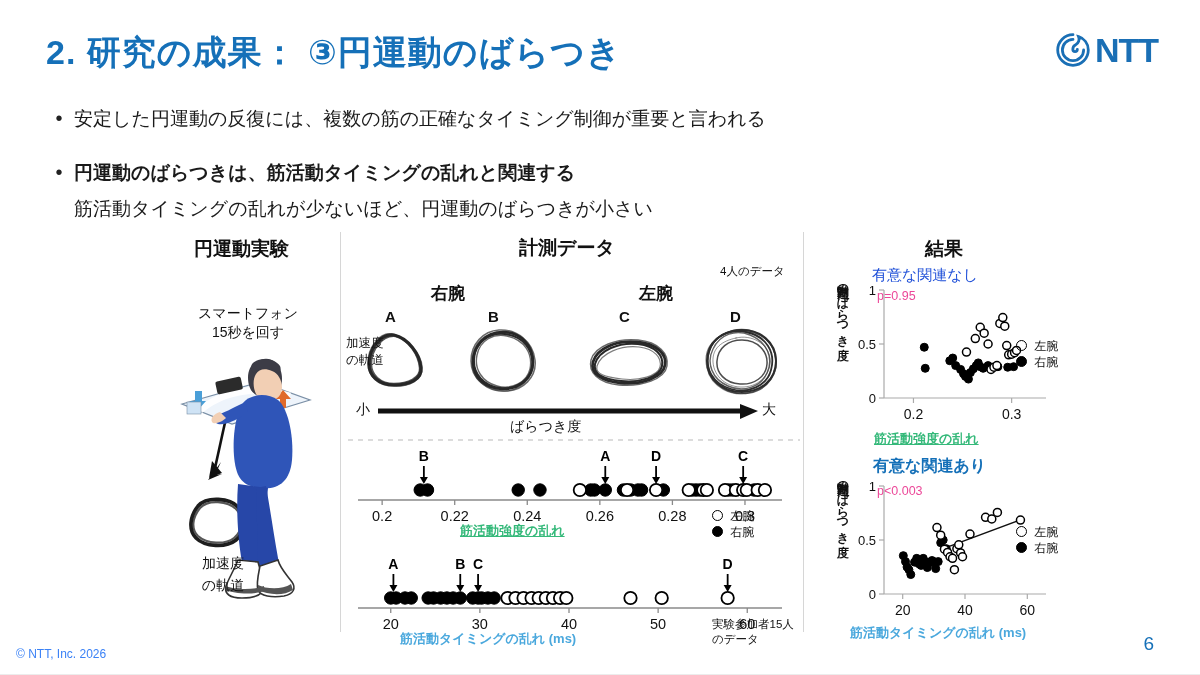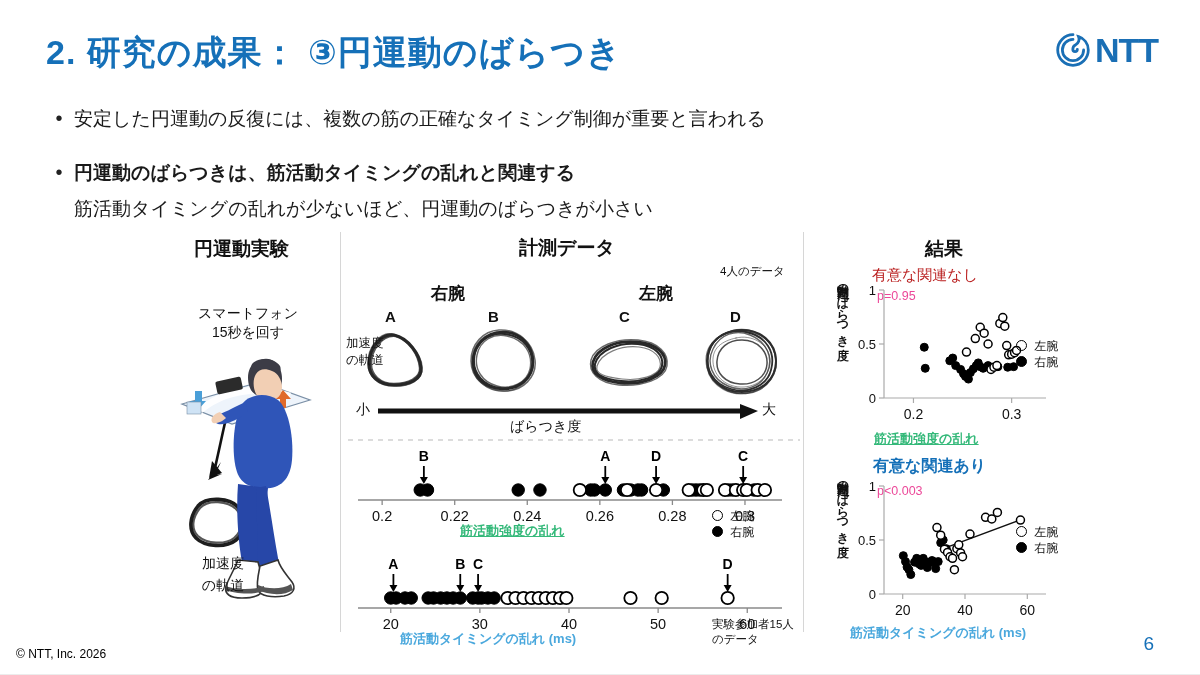--- a/index.html
+++ b/index.html
@@ -39,29 +39,29 @@
 
   .greenlab{color:#35b97a;text-decoration:underline;}
   .bluelab{color:#4aa8dd;}
 
   .legend{position:absolute;font-size:12px;line-height:16px;color:#111;white-space:nowrap;}
   .legend .mk{display:inline-block;width:9px;height:9px;border-radius:50%;border:1.4px solid #000;
               margin-right:4px;vertical-align:-1px;}
   .legend .mk.fill{background:#000;}
 
   
-  .res-note{position:absolute;font-size:15px;color:#b91c1c;white-space:nowrap;}
+  .res-note{position:absolute;font-size:15px;color:#1d4ed8;white-space:nowrap;}
   .res-note.sig{color:#1570b8;font-weight:bold;font-size:16px;}
   .pval{position:absolute;font-size:12.5px;color:#ec4899;}
   .ytitle{position:absolute;font-size:12px;font-weight:bold;color:#111;
           writing-mode:vertical-rl;text-orientation:upright;white-space:nowrap;letter-spacing:-1px;}
   .xtitle{position:absolute;font-size:13px;font-weight:bold;white-space:nowrap;}
 
   
-  .footer{position:absolute;left:16px;bottom:14px;font-size:12px;color:#000000;}
+  .footer{position:absolute;left:16px;bottom:14px;font-size:12px;color:#3b82f6;}
   .pageno{position:absolute;right:46px;bottom:20px;font-size:19px;color:#1570b8;}
   .hr-bottom{position:absolute;left:0;right:0;bottom:0;height:1px;background:#ececec;}
   svg{display:block;overflow:visible;}
 </style>
 </head>
 <body>
 
 <div class="slide">
 
   <div class="title">2. 研究の成果： ③円運動のばらつき</div>

